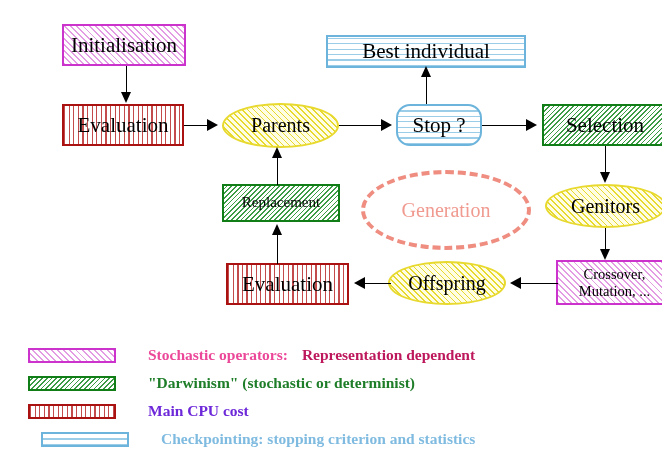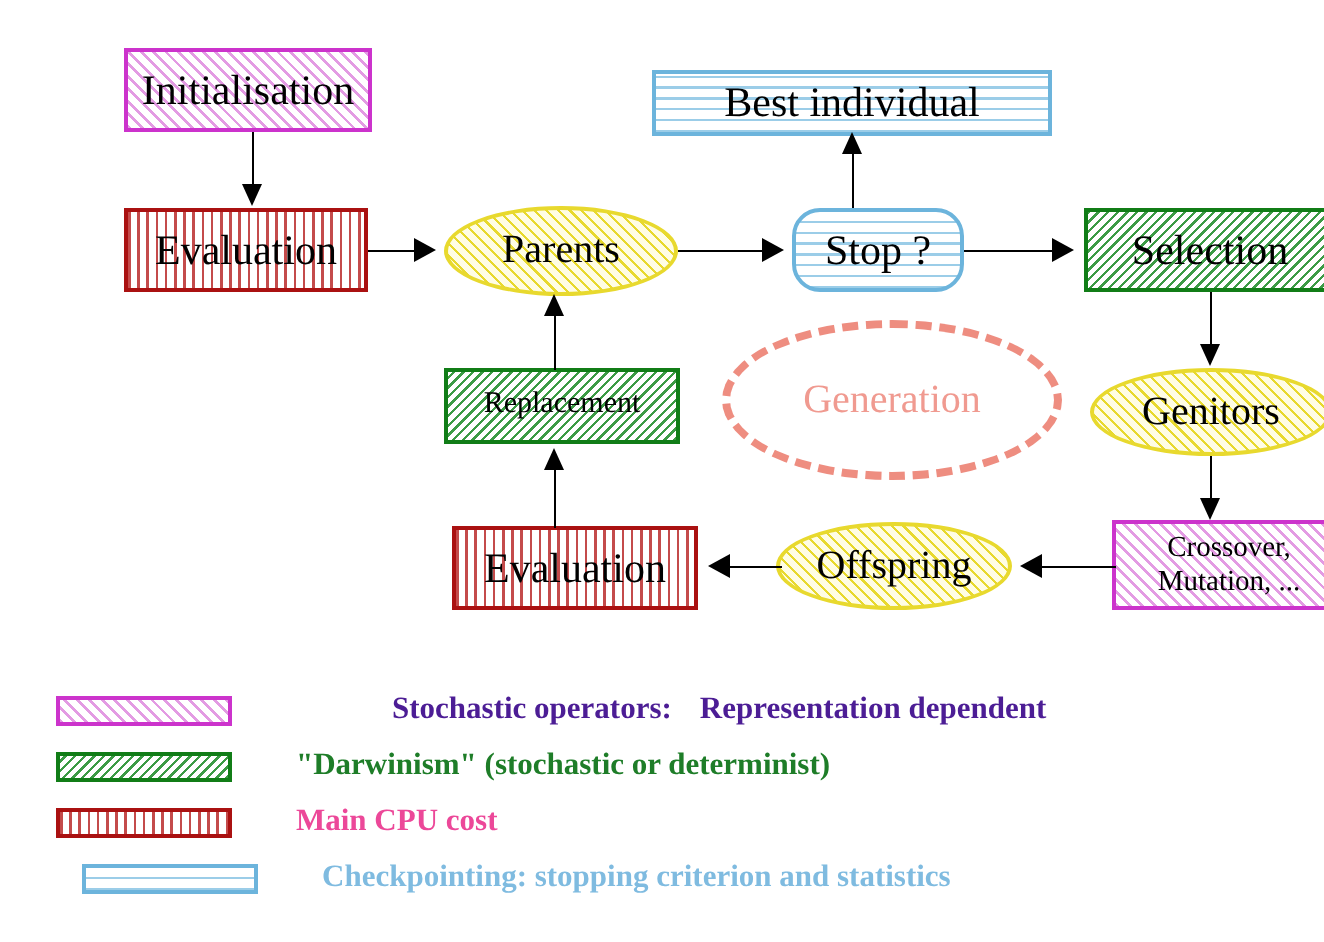--- a/index.html
+++ b/index.html
@@ -66,24 +66,24 @@
   .arrow-r{border-top:6px solid transparent;border-bottom:6px solid transparent;border-left:11px solid #000;}
   .arrow-l{border-top:6px solid transparent;border-bottom:6px solid transparent;border-right:11px solid #000;}
   .arrow-d{border-left:5px solid transparent;border-right:5px solid transparent;border-top:11px solid #000;}
   .arrow-u{border-left:5px solid transparent;border-right:5px solid transparent;border-bottom:11px solid #000;}
 
   
   #legend{position:absolute;left:0;top:336px;width:662px;height:135px;}
   .legend-row{position:absolute;left:28px;height:22px;display:flex;align-items:center;}
   .swatch{width:88px;height:15px;box-sizing:border-box;flex:0 0 auto;}
   .legend-text{margin-left:32px;white-space:nowrap;font-size:15.5px;font-weight:bold;}
-  .lt-magenta{color:#4c1d95;margin-left:48px;}
-  .lt-yellow{color:#4c1d95;}
+  .lt-magenta{color:#ec4899;}
+  .lt-yellow{color:#be185d;}
   .lt-green{color:#1E7D28;}
-  .lt-red{color:#ec4899;}
+  .lt-red{color:#6d28d9;}
   .lt-blue{color:#7FBBE0;}
   .lt-gap{display:inline-block;width:14px;}
 </style>
 </head>
 <body>
 
 <div id="canvas">
 
   <div class="node fill-magenta" style="left:26px;top:24px;width:124px;height:42px;font-size:21px;">
     <span class="node-label">Initialisation</span>
@@ -123,21 +123,21 @@
   </div>
 
   <div class="node fill-red" style="left:190px;top:263px;width:123px;height:42px;font-size:21px;">
     <span class="node-label">Evaluation</span>
   </div>
 
   <div class="node fill-green" style="left:186px;top:184px;width:118px;height:38px;font-size:15px;">
     <span class="node-label">Replacement</span>
   </div>
 
-  <div class="gen-ellipse" style="left:325px;top:160px;width:170px;height:80px;">
+  <div class="gen-ellipse" style="left:325px;top:170px;width:170px;height:80px;">
     <span class="gen-label">Generation</span>
   </div>
 
   <div class="line vline" style="left:90px;top:66px;height:28px;"></div>
   <div class="arrow arrow-d" style="left:85px;top:92px;"></div>
 
   <div class="line hline" style="left:148px;top:125px;width:26px;"></div>
   <div class="arrow arrow-r" style="left:171px;top:119px;"></div>
 
   <div class="line hline" style="left:303px;top:125px;width:44px;"></div>

